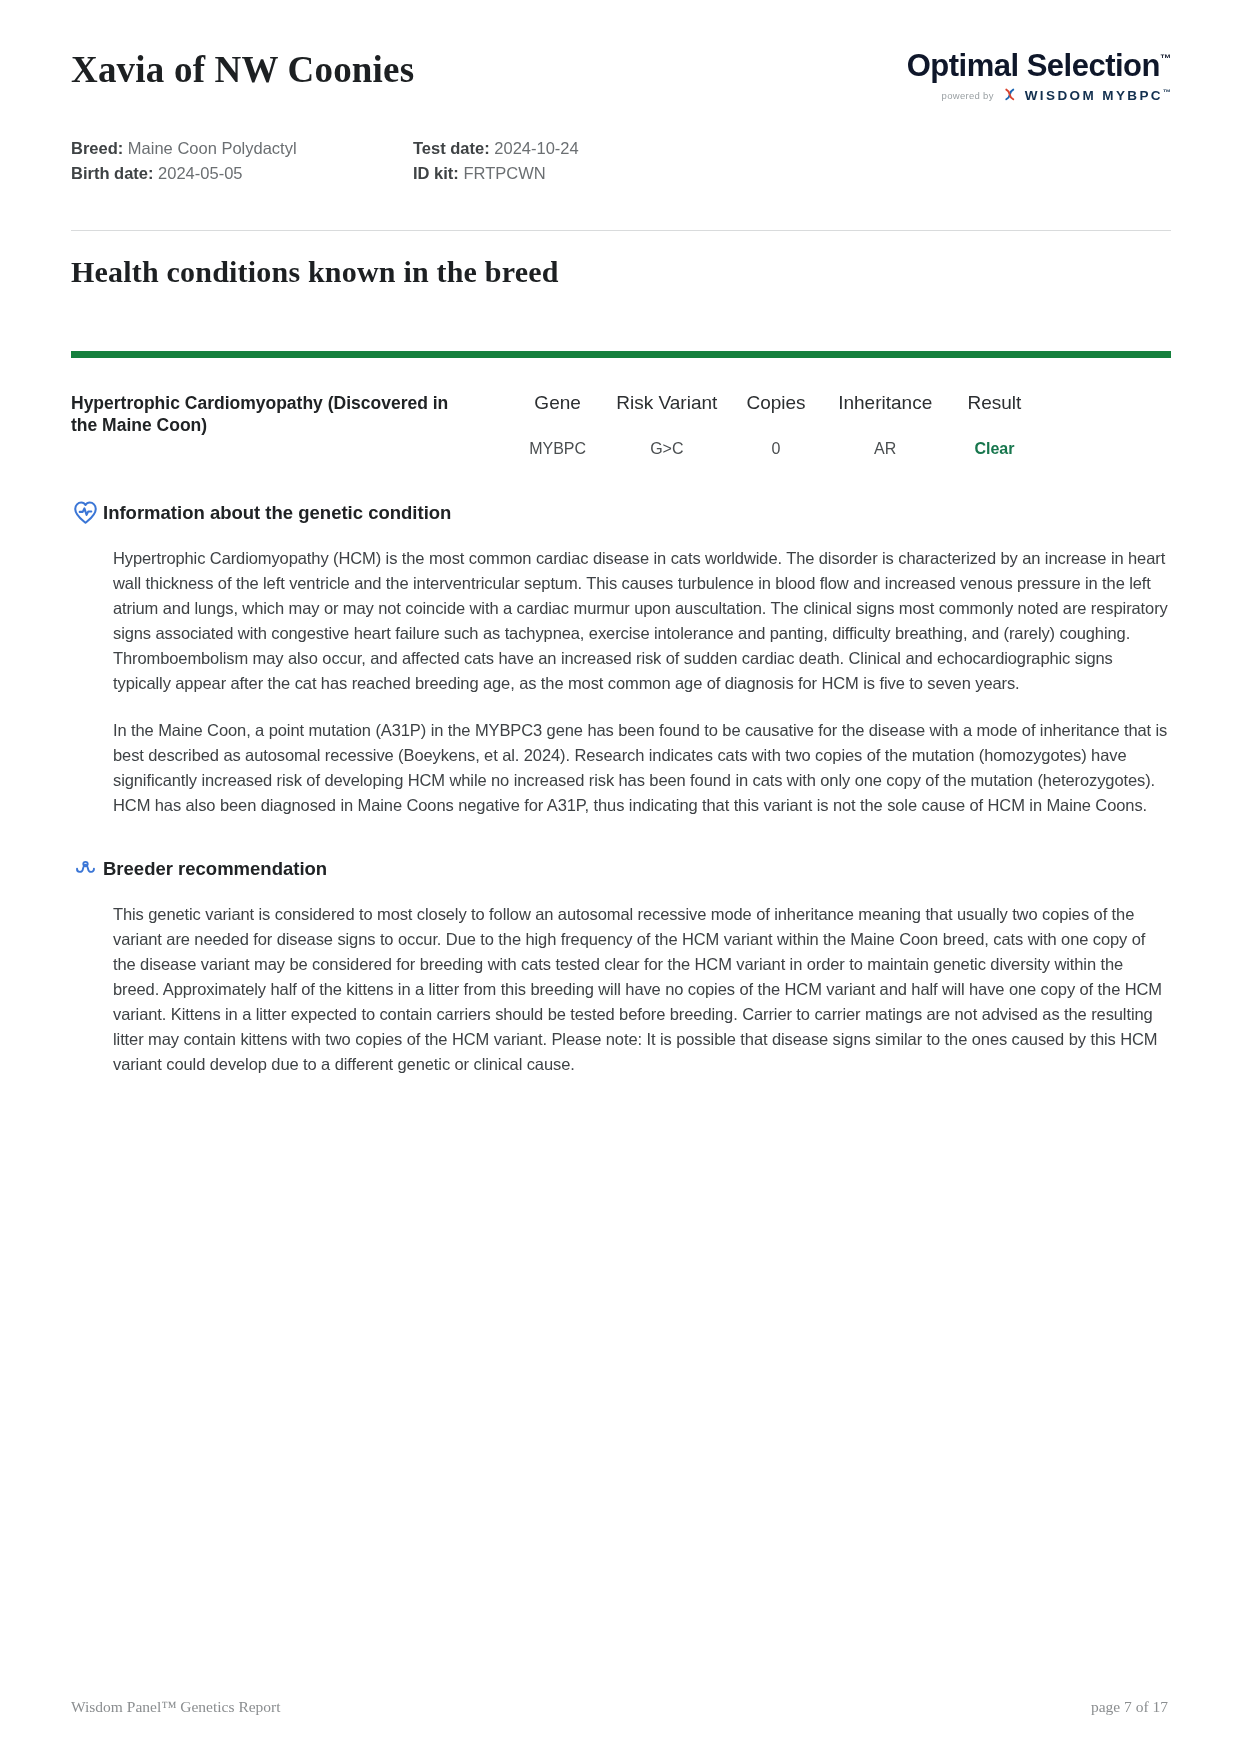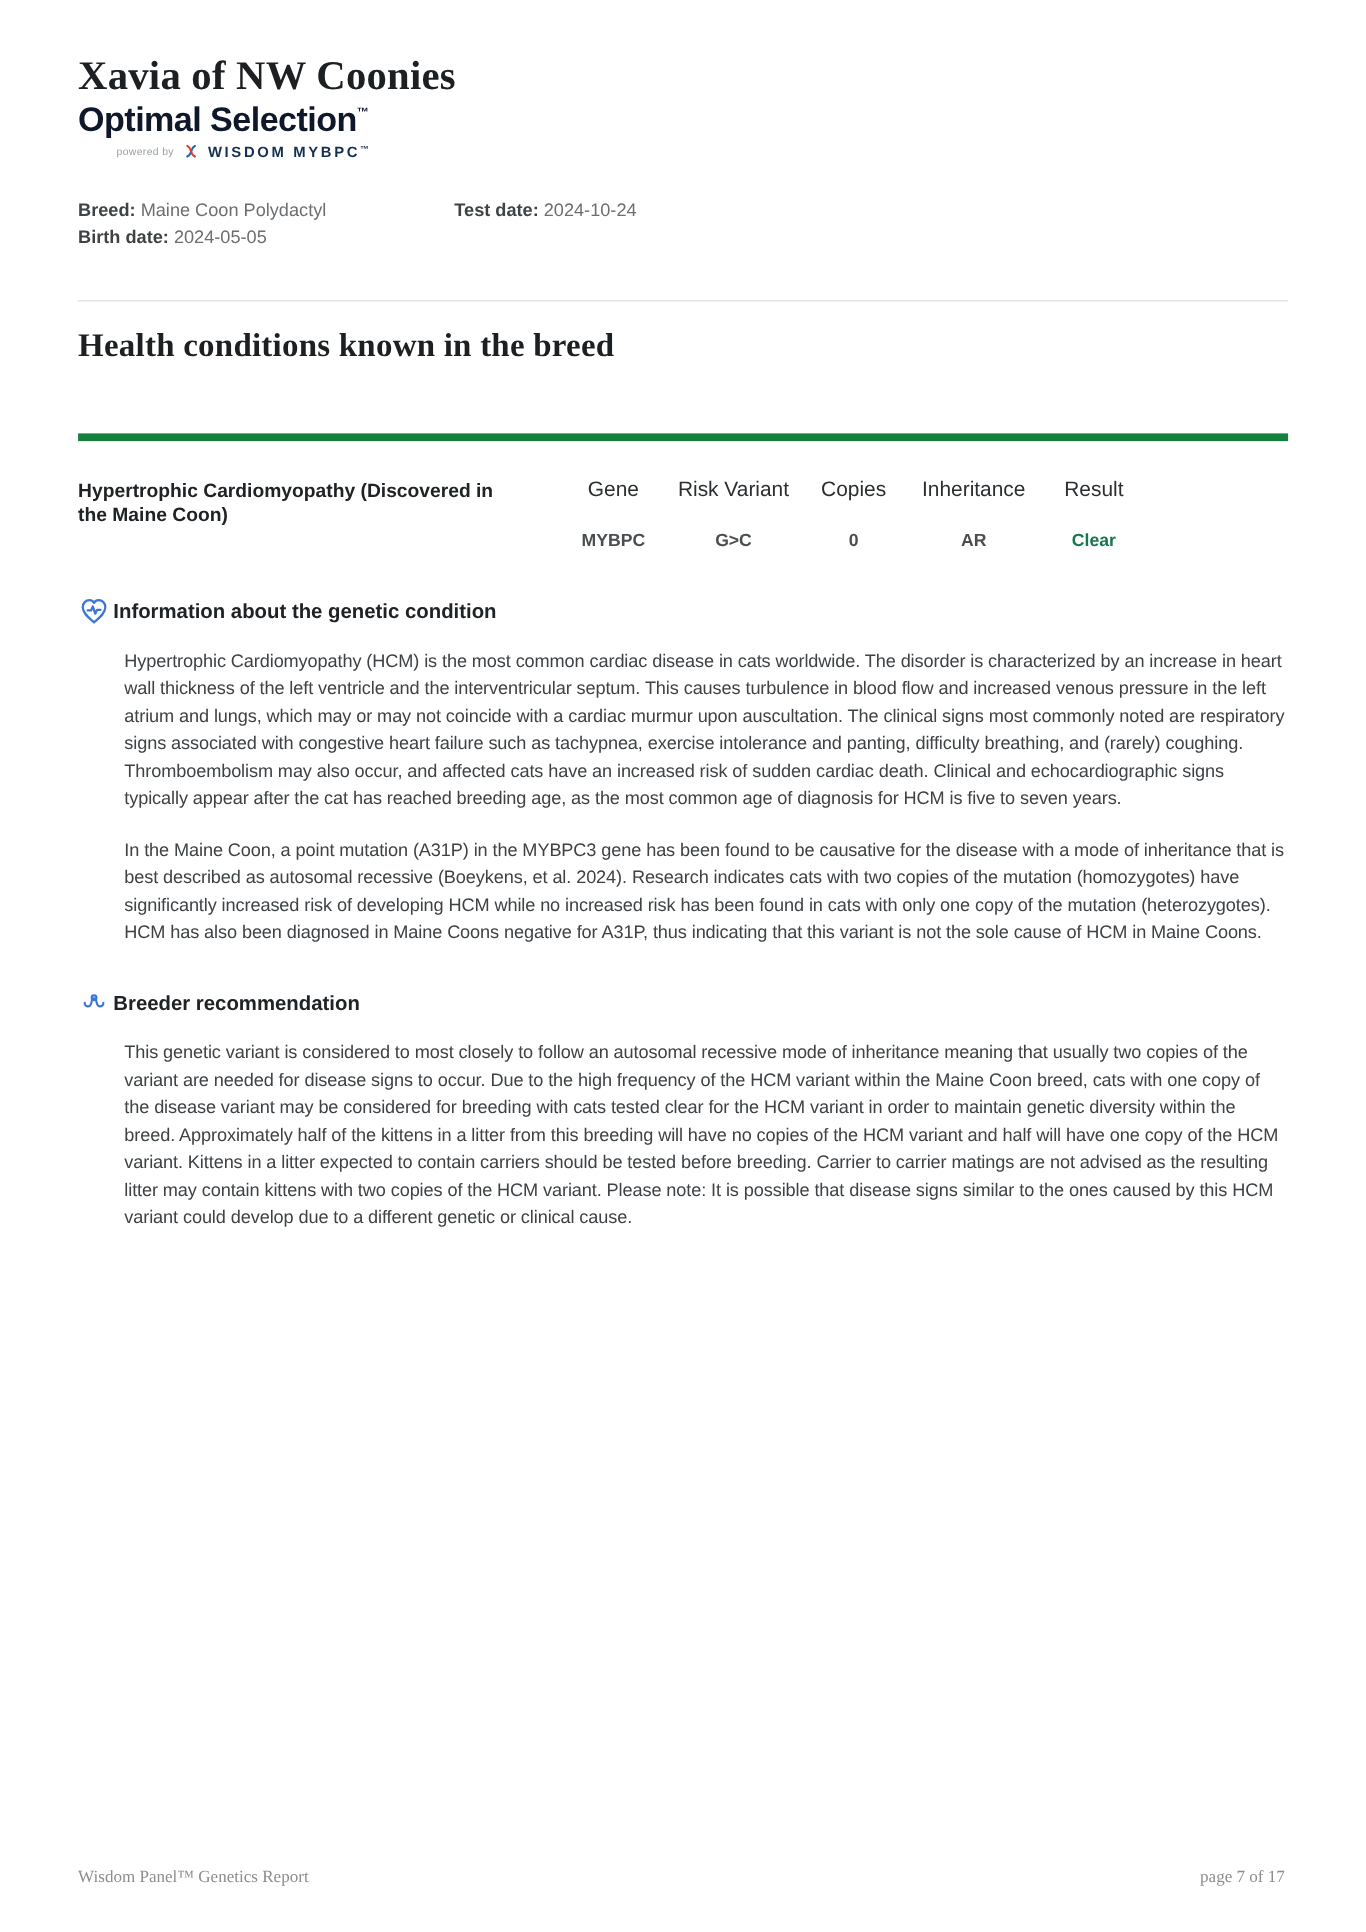--- a/index.html
+++ b/index.html
@@ -14,21 +14,20 @@
     color: #3e4245;
   }
   .content { padding: 0 71px; }
 
   
   .doc-header {
     display: flex;
     justify-content: space-between;
     align-items: flex-start;
     padding-top: 48px;
-    flex-direction: column;
   }
   .pet-title {
     margin: 0;
     font-family: "Liberation Serif", serif;
     font-weight: 600;
     font-size: 37px;
     letter-spacing: 0.2px;
     color: #1d2022;
   }
   .logo-block { text-align: right; padding-top: 2px; }
@@ -98,21 +97,21 @@
     padding-right: 28px;
     box-sizing: border-box;
     font-weight: bold;
     font-size: 17.5px;
     line-height: 22px;
     color: #202325;
   }
   .cond-cols { flex: 1; display: flex; padding-right: 122px; }
   .cond-col { flex: 1; text-align: center; }
   .col-h { font-size: 19px; color: #2c2f31; }
-  .col-v { margin-top: 26px; font-size: 16px; color: #4a4e50; font-weight: bold; }
+  .col-v { margin-top: 26px; font-size: 16px; color: #4a4e50; }
   .col-v.result { font-weight: bold; color: #17764D; }
 
   
   .text-section { margin-top: 40px; }
   .section-head { display: flex; align-items: center; gap: 3px; }
   .section-icon { width: 29px; height: 29px; flex: 0 0 auto; }
   .section-heading {
     margin: 0;
     font-size: 18.5px;
     font-weight: bold;
@@ -173,20 +172,24 @@
         <span class="info-value">Maine Coon Polydactyl</span>
       </div>
       <div>
         <span class="info-label">Test date:</span>
         <span class="info-value">2024-10-24</span>
       </div>
       <div>
         <span class="info-label">Birth date:</span>
         <span class="info-value">2024-05-05</span>
       </div>
+      <div>
+        <span class="info-label">ID kit:</span>
+        <span class="info-value">FRTPCWN</span>
+      </div>
     </div>
 
     <hr class="divider-1">
 
     <h2 class="section-title">Health conditions known in the breed</h2>
 
     <div class="table-block">
       <div class="cond-row">
         <div class="cond-name">Hypertrophic Cardiomyopathy (Discovered in the Maine Coon)</div>
         <div class="cond-cols">

